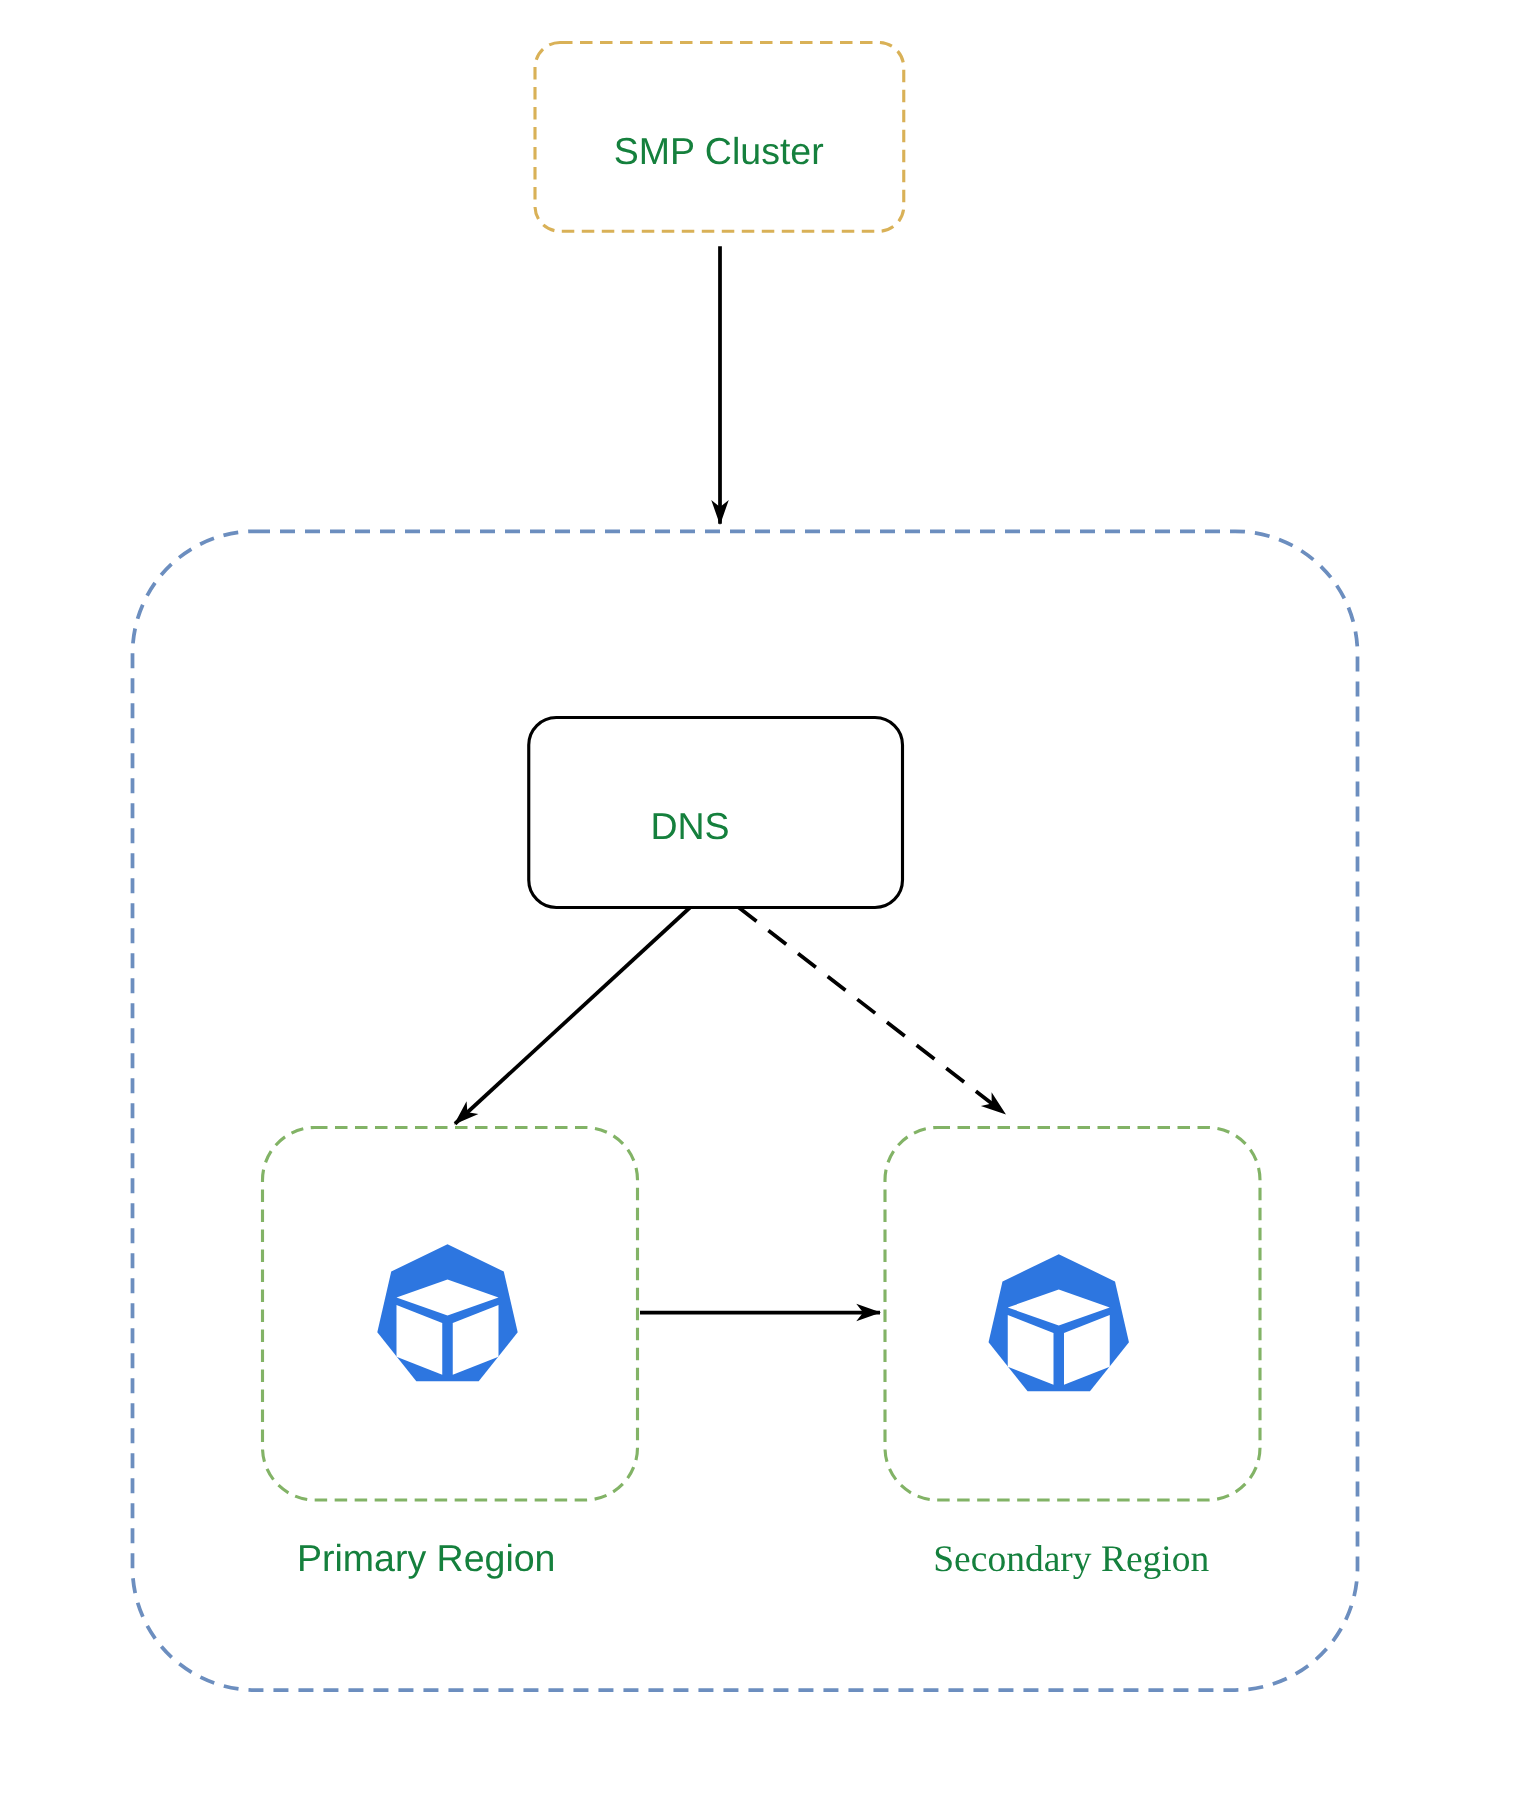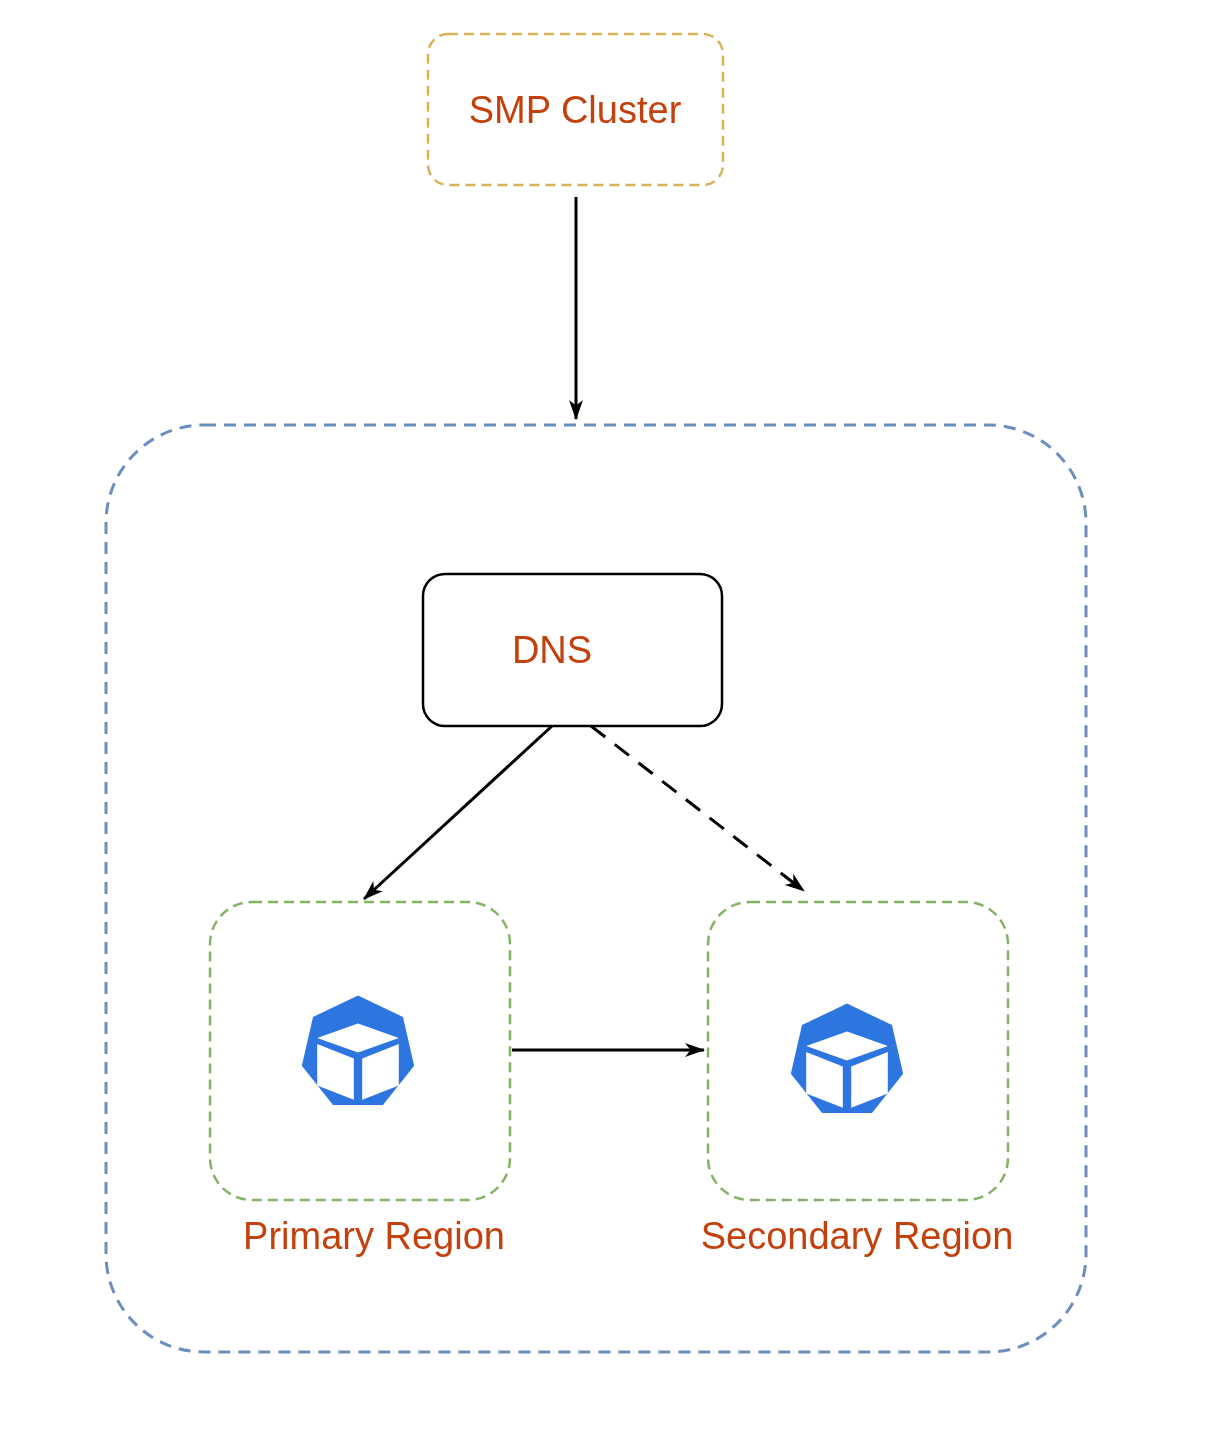--- a/index.html
+++ b/index.html
@@ -16,30 +16,31 @@
     overflow: hidden;
   }
   .diagram-svg {
     position: absolute;
     left: 0;
     top: 0;
   }
   .node-label {
     position: absolute;
     transform: translate(-50%, -50%);
-    font-size: 38px;
+    font-size: 30px;
     line-height: 1.2;
-    color: #c2410c;
+    color: #15803d;
     white-space: nowrap;
     text-align: center;
+    margin-top: 11px;
   }
   .label-smp      { left: 575px;  top: 111px;  }
   .label-dns      { left: 552px;  top: 651px;  }
-  .label-primary  { left: 374px;  top: 1237px; }
-  .label-secondary{ left: 857px;  top: 1237px; }
+  .label-primary  { left: 341px;  top: 1237px; }
+  .label-secondary{ left: 857px;  top: 1237px; font-family: Liberation Serif, serif; }
 </style>
 </head>
 <body>
 
 <div class="canvas">
 
   <svg class="diagram-svg" width="1210" height="1440" viewBox="0 0 1210 1440">
     <defs>
       <marker id="arrowhead" viewBox="0 0 22 16" refX="21" refY="8" markerWidth="22" markerHeight="16" markerUnits="userSpaceOnUse" orient="auto-start-reverse">
         <path d="M22,8 L2,1 L7.5,8 L2,15 Z" fill="#000000"></path>

